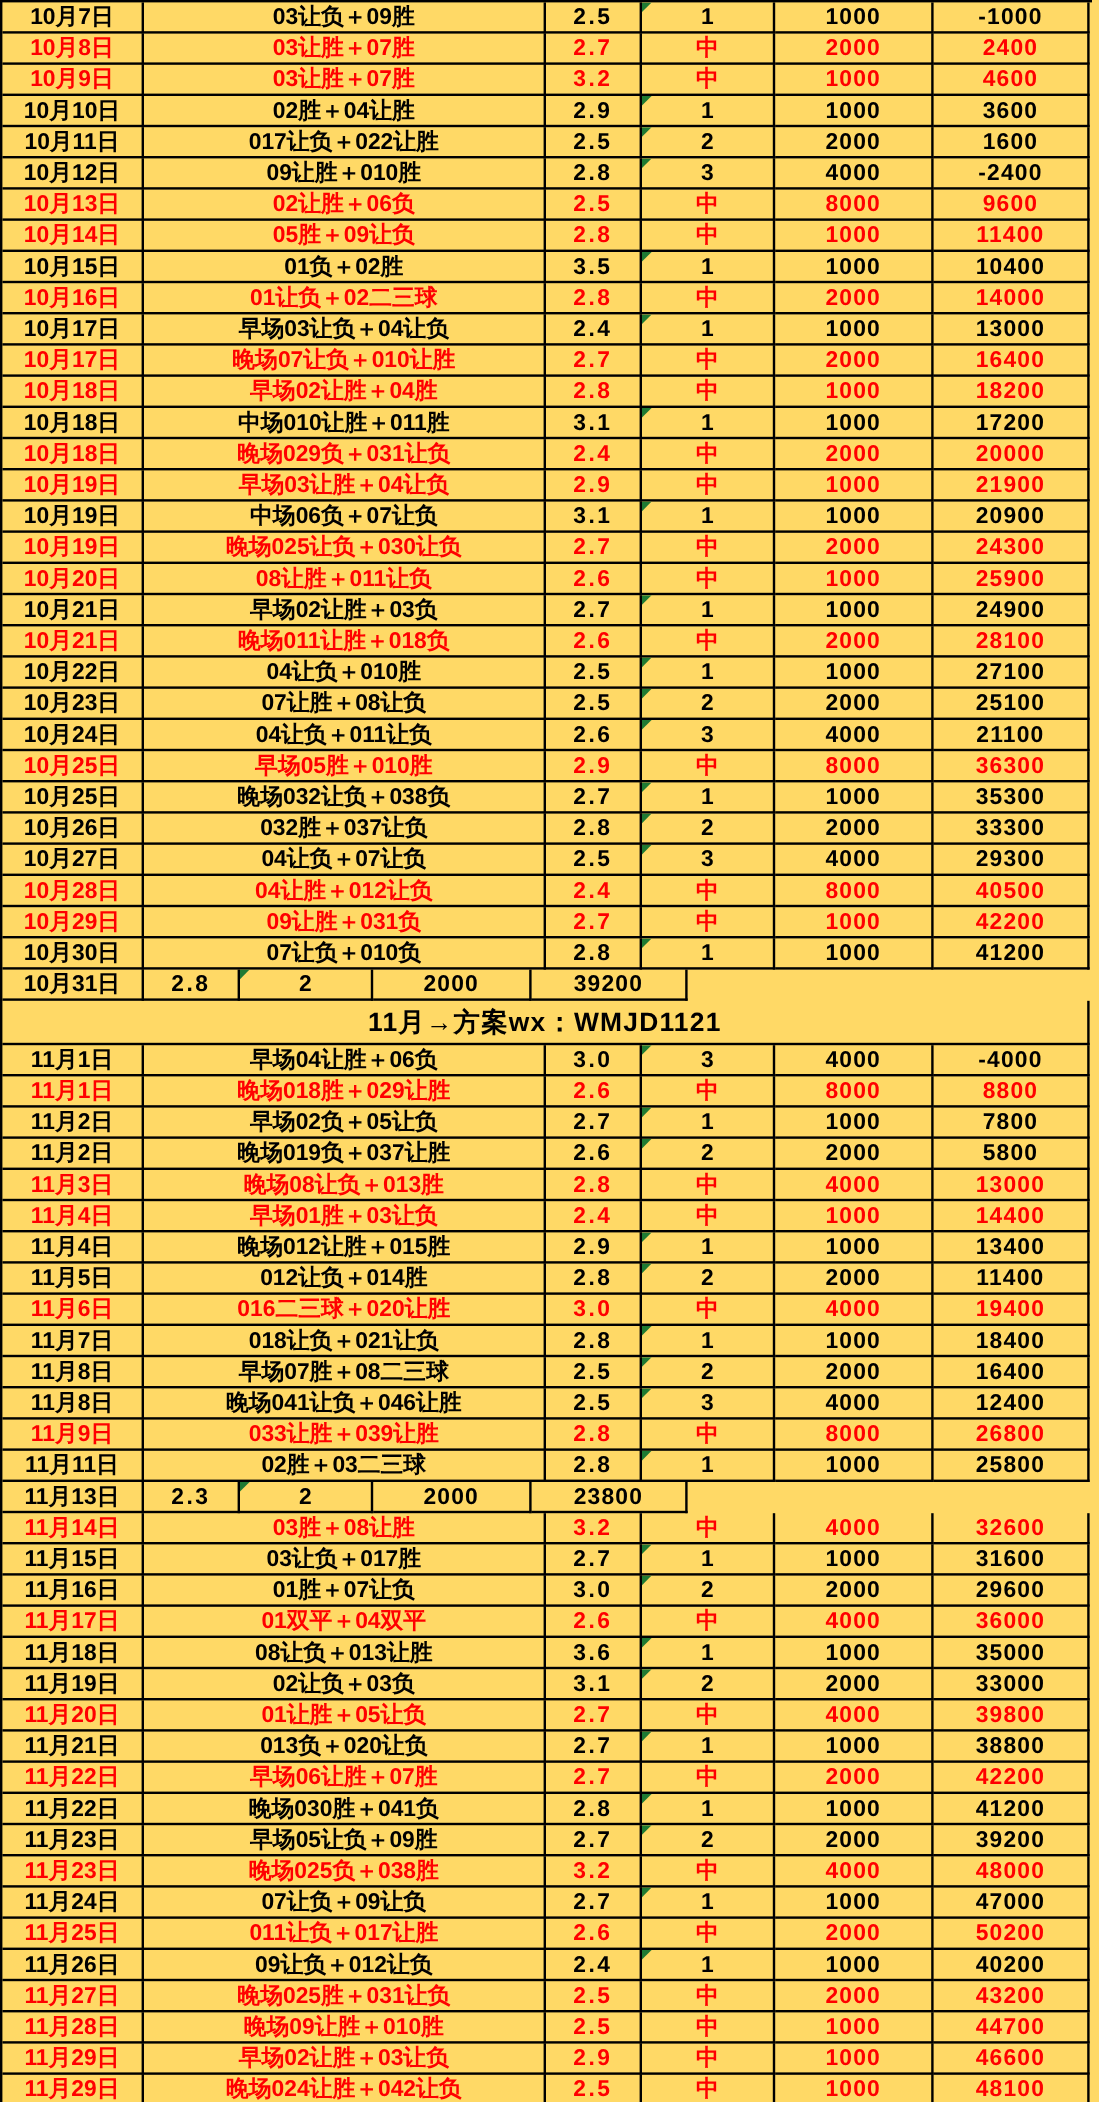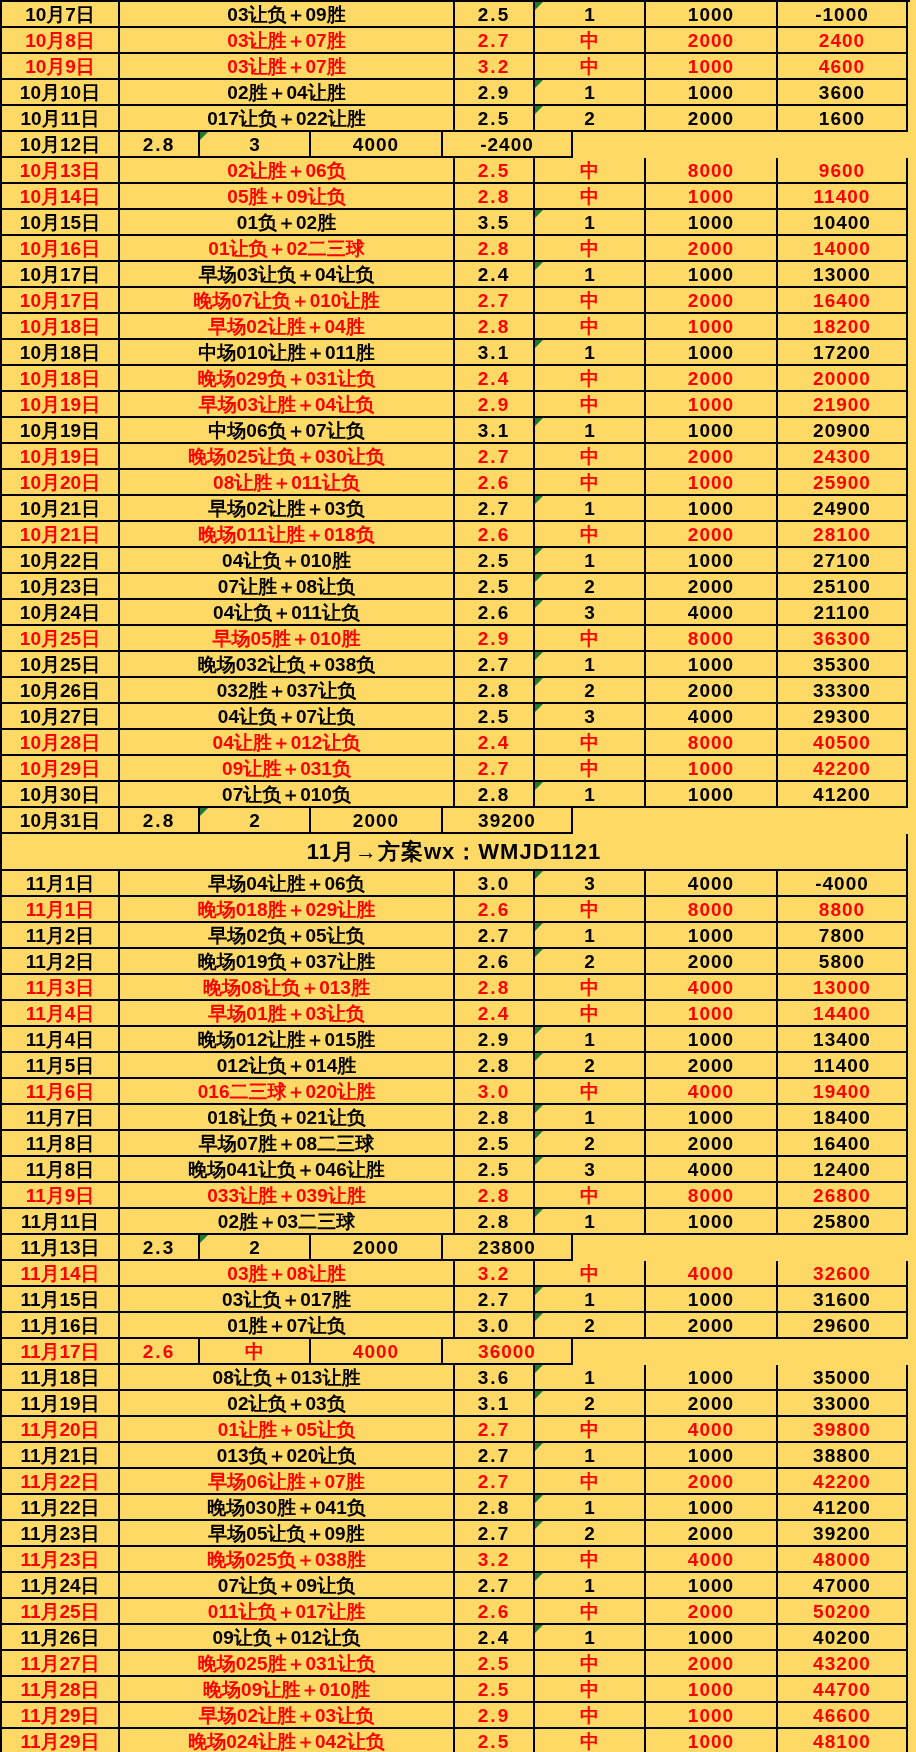--- a/index.html
+++ b/index.html
@@ -100,20 +100,21 @@
         <div class="row">
           <div class="cell c-date">10月11日</div>
           <div class="cell c-scheme">017让负＋022让胜</div>
           <div class="cell c-odds">2.5</div>
           <div class="cell c-result">2<span class="flag"></span></div>
           <div class="cell c-stake">2000</div>
           <div class="cell c-total">1600</div>
         </div>
         <div class="row">
           <div class="cell c-date">10月12日</div>
+          <div class="cell c-scheme">09让胜＋010胜</div>
           <div class="cell c-odds">2.8</div>
           <div class="cell c-result">3<span class="flag"></span></div>
           <div class="cell c-stake">4000</div>
           <div class="cell c-total">-2400</div>
         </div>
         <div class="row win">
           <div class="cell c-date">10月13日</div>
           <div class="cell c-scheme">02让胜＋06负</div>
           <div class="cell c-odds">2.5</div>
           <div class="cell c-result">中</div>
@@ -460,20 +461,21 @@
         <div class="row">
           <div class="cell c-date">11月16日</div>
           <div class="cell c-scheme">01胜＋07让负</div>
           <div class="cell c-odds">3.0</div>
           <div class="cell c-result">2<span class="flag"></span></div>
           <div class="cell c-stake">2000</div>
           <div class="cell c-total">29600</div>
         </div>
         <div class="row win">
           <div class="cell c-date">11月17日</div>
+          <div class="cell c-scheme">01双平＋04双平</div>
           <div class="cell c-odds">2.6</div>
           <div class="cell c-result">中</div>
           <div class="cell c-stake">4000</div>
           <div class="cell c-total">36000</div>
         </div>
         <div class="row">
           <div class="cell c-date">11月18日</div>
           <div class="cell c-scheme">08让负＋013让胜</div>
           <div class="cell c-odds">3.6</div>
           <div class="cell c-result">1<span class="flag"></span></div>

